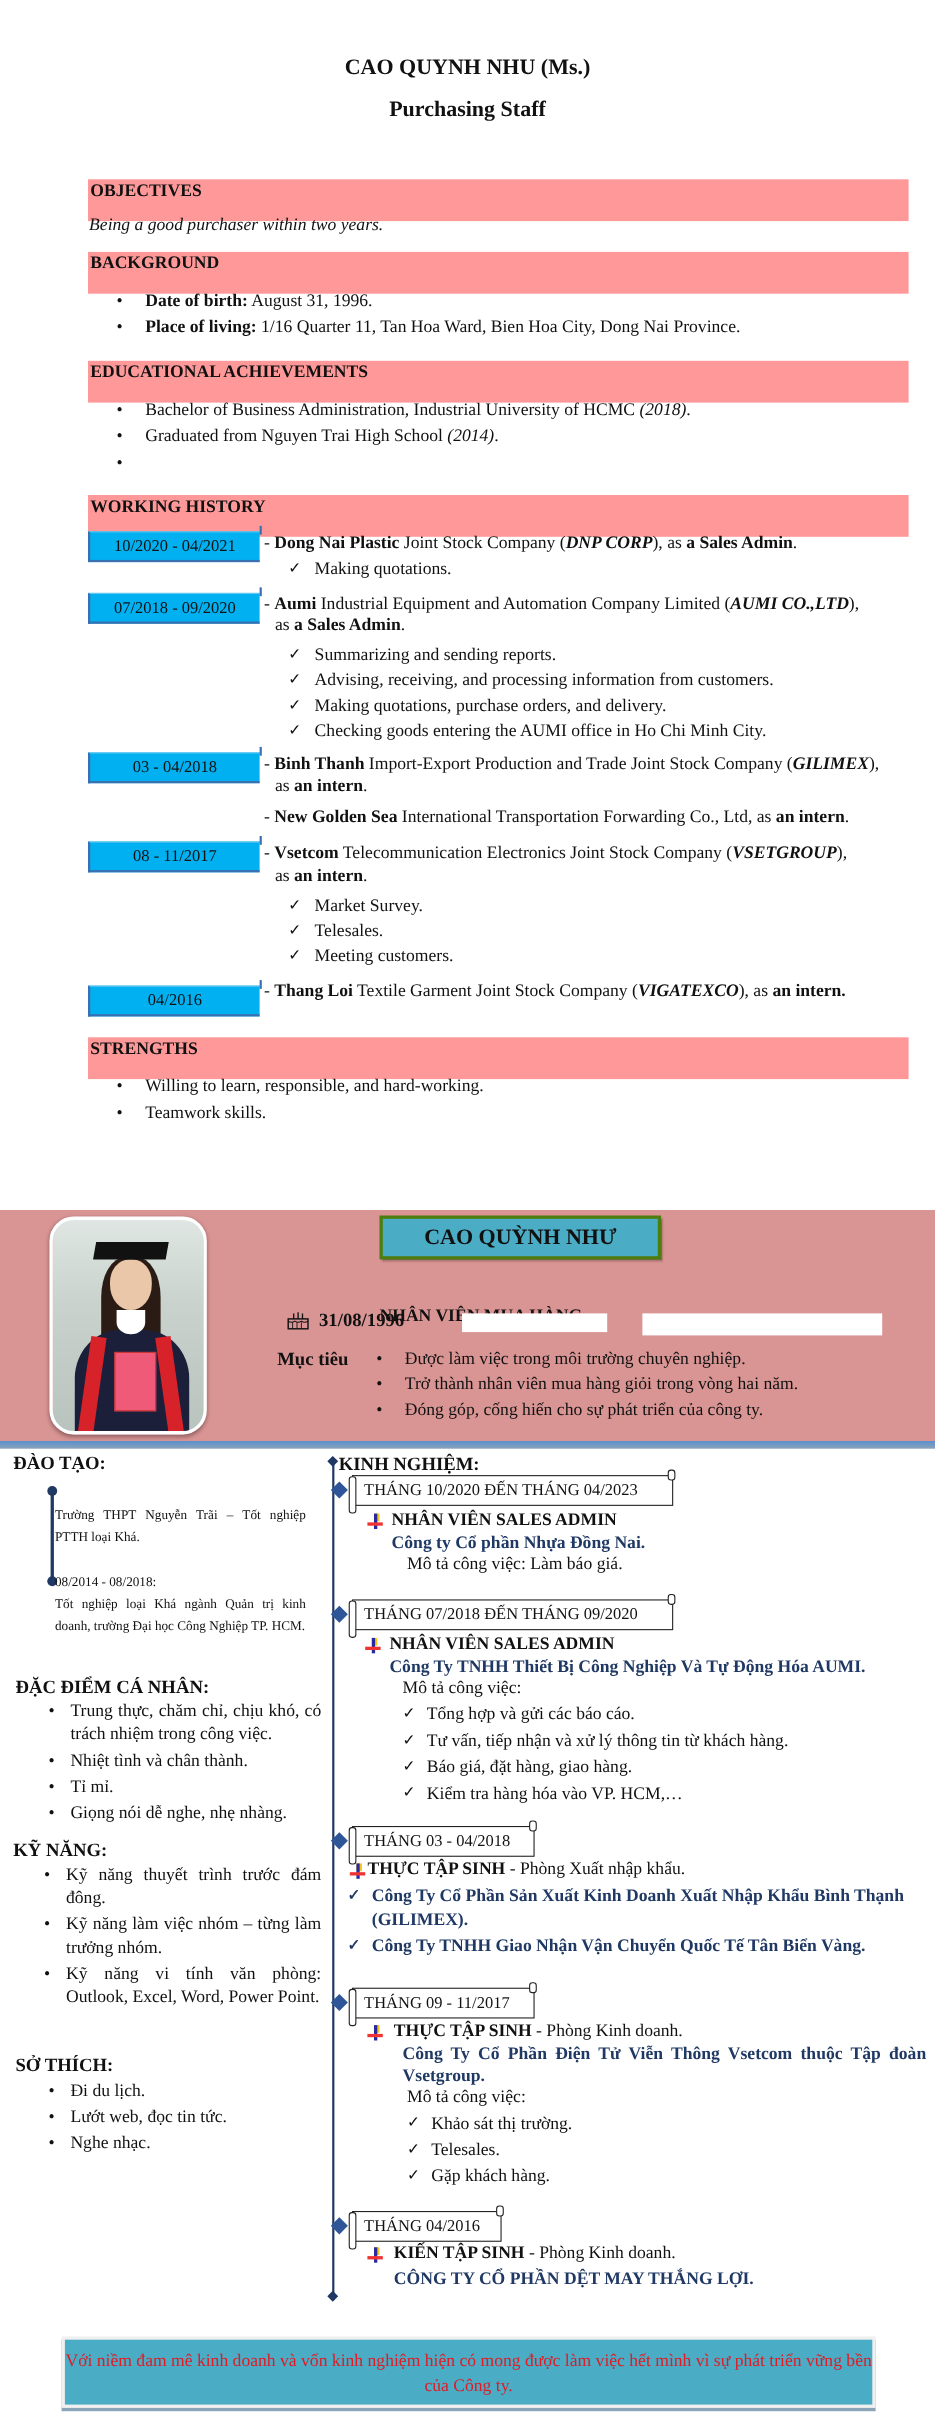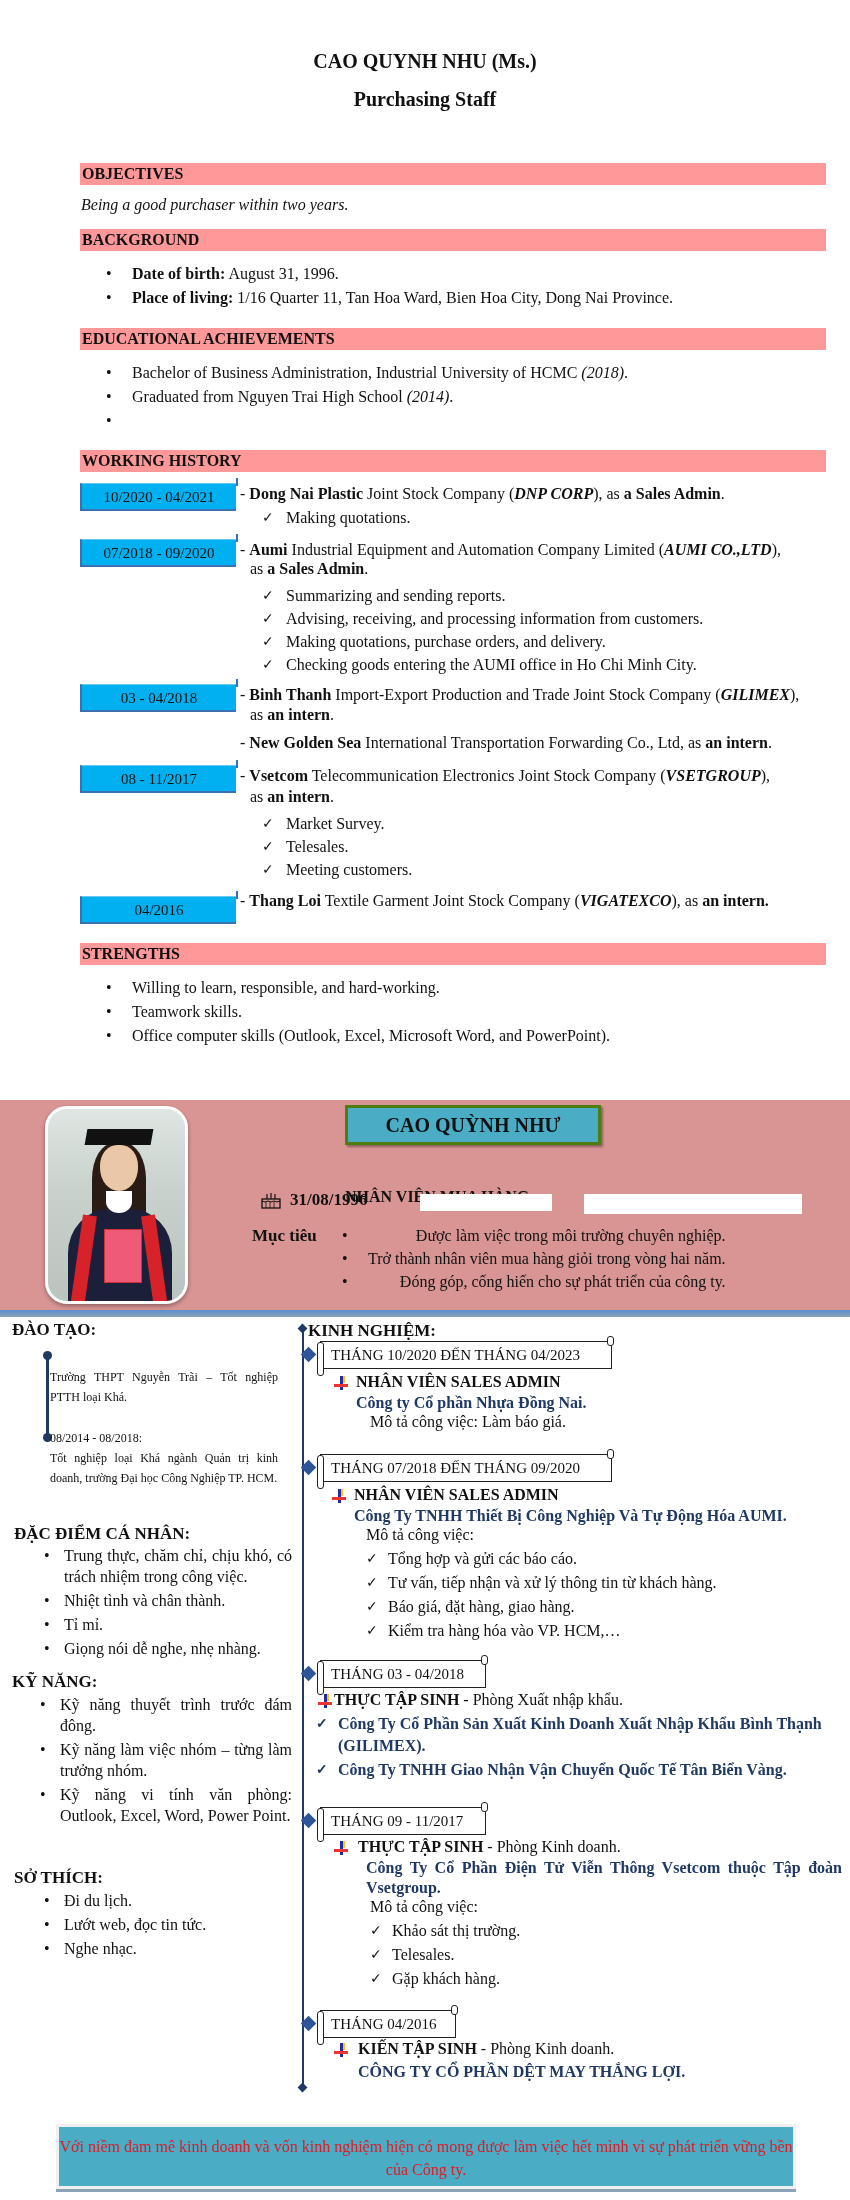--- a/index.html
+++ b/index.html
@@ -2,21 +2,21 @@
 <html><head>
 <meta charset="utf-8">
 <style>
   * { box-sizing: border-box; margin: 0; padding: 0; }
   html, body { width: 850px; height: 2200px; background: #ffffff; overflow: hidden; }
   body { font-family: "Liberation Serif", serif; color: #111; position: relative; }
 
   
   .en-name { position: absolute; top: 50px; left: 0; width: 850px; text-align: center; font-weight: bold; font-size: 20px; }
   .en-title { position: absolute; top: 88px; left: 0; width: 850px; text-align: center; font-weight: bold; font-size: 20px; }
-  .sec-bar { position: absolute; left: 80px; width: 746px; height: 22px; background: #ff9999; font-weight: bold; font-size: 16px; padding-left: 2px; line-height: 22px; }
+  .sec-bar { position: absolute; left: 80px; width: 746px; height: 38px; background: #ff9999; font-weight: bold; font-size: 16px; padding-left: 2px; line-height: 22px; }
   .obj-text { position: absolute; left: 81px; top: 196px; font-style: italic; font-size: 16px; }
   .bul-list { position: absolute; left: 106px; font-size: 16px; list-style: none; }
   .bul-list li { position: relative; padding-left: 26px; height: 24px; line-height: 24px; }
   .bul-list li::before { content: "\2022"; position: absolute; left: 0; top: 0; font-size: 16px; }
   .bul-list li.empty-item { height: 24px; }
   .date-tab { position: absolute; left: 80px; width: 156px; height: 28px; background: #00b0f0; border-left: 2px solid #3a6fb0; border-bottom: 2px solid #3a6fb0; border-top: 1px solid #69c8f0; text-align: center; line-height: 27px; font-size: 15px; }
   .date-tab::after { content: ""; position: absolute; right: -2px; top: -6px; width: 2px; height: 8px; background: #3a6fb0; }
   .job-line { position: absolute; left: 240px; font-size: 16px; line-height: 22px; }
   .job-line b { font-weight: bold; }
   .job-line .bi { font-weight: bold; font-style: italic; }
@@ -40,21 +40,21 @@
 
   .vn-namebox { position: absolute; top: 1105px; left: 345px; width: 256px; height: 40px; background: #4d7c0f; box-shadow: 2px 2px 2px rgba(0,0,0,0.35); padding: 3px; }
   .vn-namebox-inner { width: 100%; height: 100%; background: #4bacc6; text-align: center; line-height: 34px; font-weight: bold; font-size: 20px; color: #111; }
   .vn-title { position: absolute; top: 1188px; left: 345px; font-weight: bold; font-size: 16px; }
   .vn-dob { position: absolute; top: 1190px; left: 260px; font-weight: bold; font-size: 17px; display: flex; align-items: center; }
   .cake-icon { width: 22px; height: 18px; margin-right: 8px; position: relative; }
   .redact-1 { position: absolute; top: 1194px; left: 420px; width: 132px; height: 17px; background: #ffffff; }
   .redact-2 { position: absolute; top: 1194px; left: 584px; width: 218px; height: 20px; background: #ffffff; }
   .vn-obj-label { position: absolute; top: 1226px; left: 252px; font-weight: bold; font-size: 17px; }
   .vn-obj-list { position: absolute; top: 1226px; left: 342px; list-style: none; font-size: 16px; }
-  .vn-obj-list li { position: relative; padding-left: 26px; height: 23px; line-height: 20px; text-align: right; }
+  .vn-obj-list li { position: relative; padding-left: 26px; height: 23px; line-height: 20px; }
   .vn-obj-list li::before { content: "\2022"; position: absolute; left: 0; top: 0; }
 
   
   .lhead { position: absolute; left: 12px; font-weight: bold; font-size: 17px; }
   .edu-line { position: absolute; left: 46px; top: 1355px; width: 3px; height: 82px; background: #1f3864; }
   .edu-dot { position: absolute; width: 9px; height: 9px; border-radius: 50%; background: #1f3864; }
   .edu-text { position: absolute; left: 50px; width: 228px; font-size: 12px; line-height: 20px; text-align: justify; }
   .lbul { position: absolute; left: 44px; width: 248px; list-style: none; font-size: 16px; }
   .lbul li { position: relative; padding-left: 20px; line-height: 21px; margin-bottom: 3px; text-align: justify; }
   .lbul li::before { content: "\2022"; position: absolute; left: 0; top: 0; }
@@ -137,21 +137,20 @@
     <li>Meeting customers.</li>
   </ul>
 
   <div class="date-tab" style="top:896px">04/2016</div>
   <div class="job-line" style="top:890px">- <b>Thang Loi</b><span> Textile Garment Joint Stock Company (</span><span class="bi">VIGATEXCO</span><span>), as </span><b>an intern.</b></div>
 
   <div class="sec-bar" style="top:943px">STRENGTHS</div>
   <ul class="bul-list" style="top:976px">
     <li>Willing to learn, responsible, and hard-working.</li>
     <li>Teamwork skills.</li>
-    <li>Office computer skills (Outlook, Excel, Microsoft Word, and PowerPoint).</li>
   </ul>
 </div>
 
 <div>
   <div class="vn-header"></div>
   <div class="vn-header-bottom"></div>
 
   <div class="photo">
     <div class="hair"></div>
     <div class="gown"></div>

